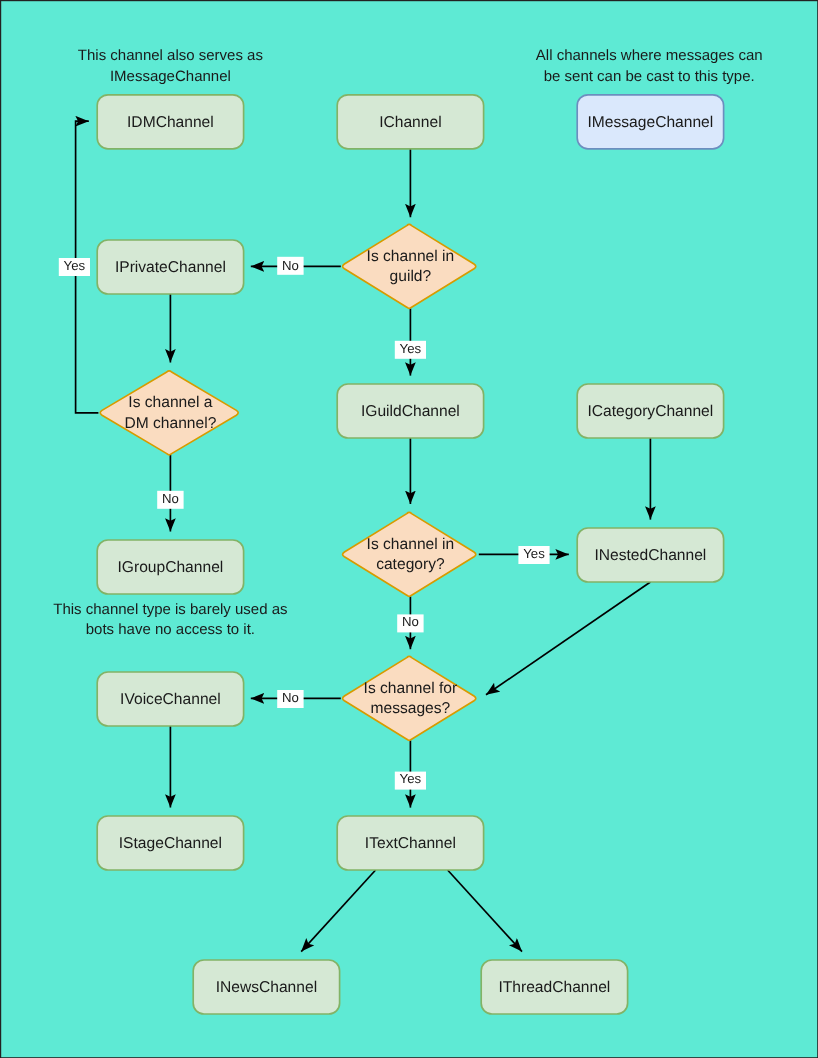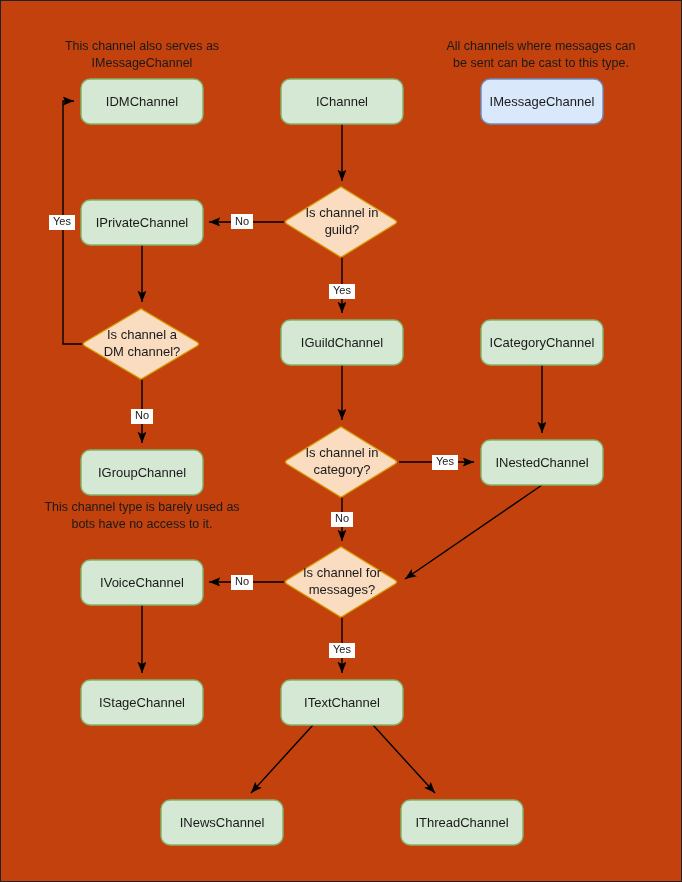--- a/index.html
+++ b/index.html
@@ -11,21 +11,21 @@
     width: 682px;
     height: 882px;
     font-family: "Liberation Sans", sans-serif;
   }
   #canvas-frame {
     position: relative;
     width: 682px;
     height: 882px;
     box-sizing: border-box;
     border: 1px solid #222222;
-    background: #c2410c;
+    background: #5eead4;
     overflow: hidden;
   }
   #flow-svg {
     display: block;
     width: 680px;
     height: 880px;
   }
   .node-label {
     font-family: "Liberation Sans", sans-serif;
     font-size: 13px;

